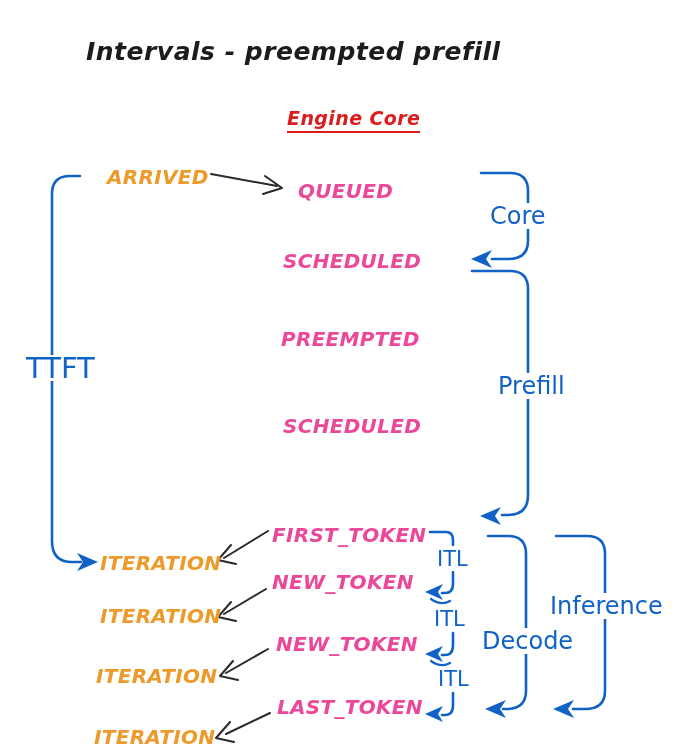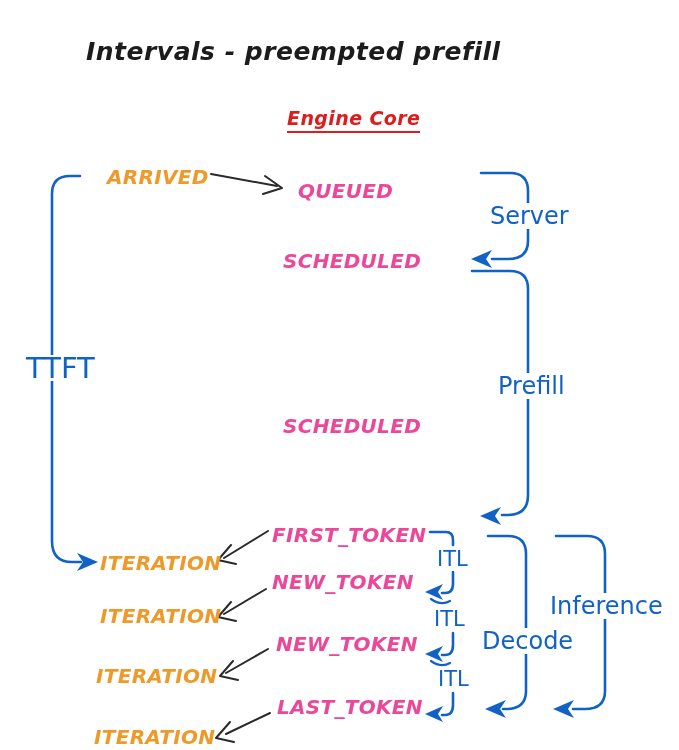--- a/index.html
+++ b/index.html
@@ -88,32 +88,33 @@
     </g>
   </svg>
 
   <div class="title">Intervals - preempted prefill</div>
 
   <div class="col-header engine">Engine Core</div>
 
   <div class="ev api" style="left:107px;top:146px;">ARRIVED</div>
   <div class="ev engine" style="left:298px;top:160px;">QUEUED</div>
   <div class="ev engine" style="left:283px;top:230px;">SCHEDULED</div>
+  <div class="ev engine" style="left:281px;top:308px;">PREEMPTED</div>
   <div class="ev engine" style="left:283px;top:395px;">SCHEDULED</div>
   <div class="ev engine" style="left:272px;top:504px;">FIRST_TOKEN</div>
   <div class="ev api" style="left:100px;top:532px;">ITERATION</div>
   <div class="ev engine" style="left:272px;top:551px;">NEW_TOKEN</div>
   <div class="ev api" style="left:100px;top:585px;">ITERATION</div>
   <div class="ev engine" style="left:276px;top:613px;">NEW_TOKEN</div>
   <div class="ev api" style="left:96px;top:645px;">ITERATION</div>
   <div class="ev engine" style="left:277px;top:676px;">LAST_TOKEN</div>
   <div class="ev api" style="left:94px;top:706px;">ITERATION</div>
 
   <div class="iv" style="left:23px;top:336px;font-size:29px;">TTFT</div>
-  <div class="iv" style="left:487px;top:184px;">Server</div>
+  <div class="iv" style="left:487px;top:184px;">Core</div>
   <div class="iv" style="left:495px;top:354px;">Prefill</div>
   <div class="iv small" style="left:435px;top:529px;">ITL</div>
   <div class="iv small" style="left:432px;top:589px;">ITL</div>
   <div class="iv small" style="left:436px;top:649px;">ITL</div>
   <div class="iv" style="left:479px;top:609px;">Decode</div>
   <div class="iv" style="left:547px;top:574px;">Inference</div>
 
 </div>
 
 </body></html>

